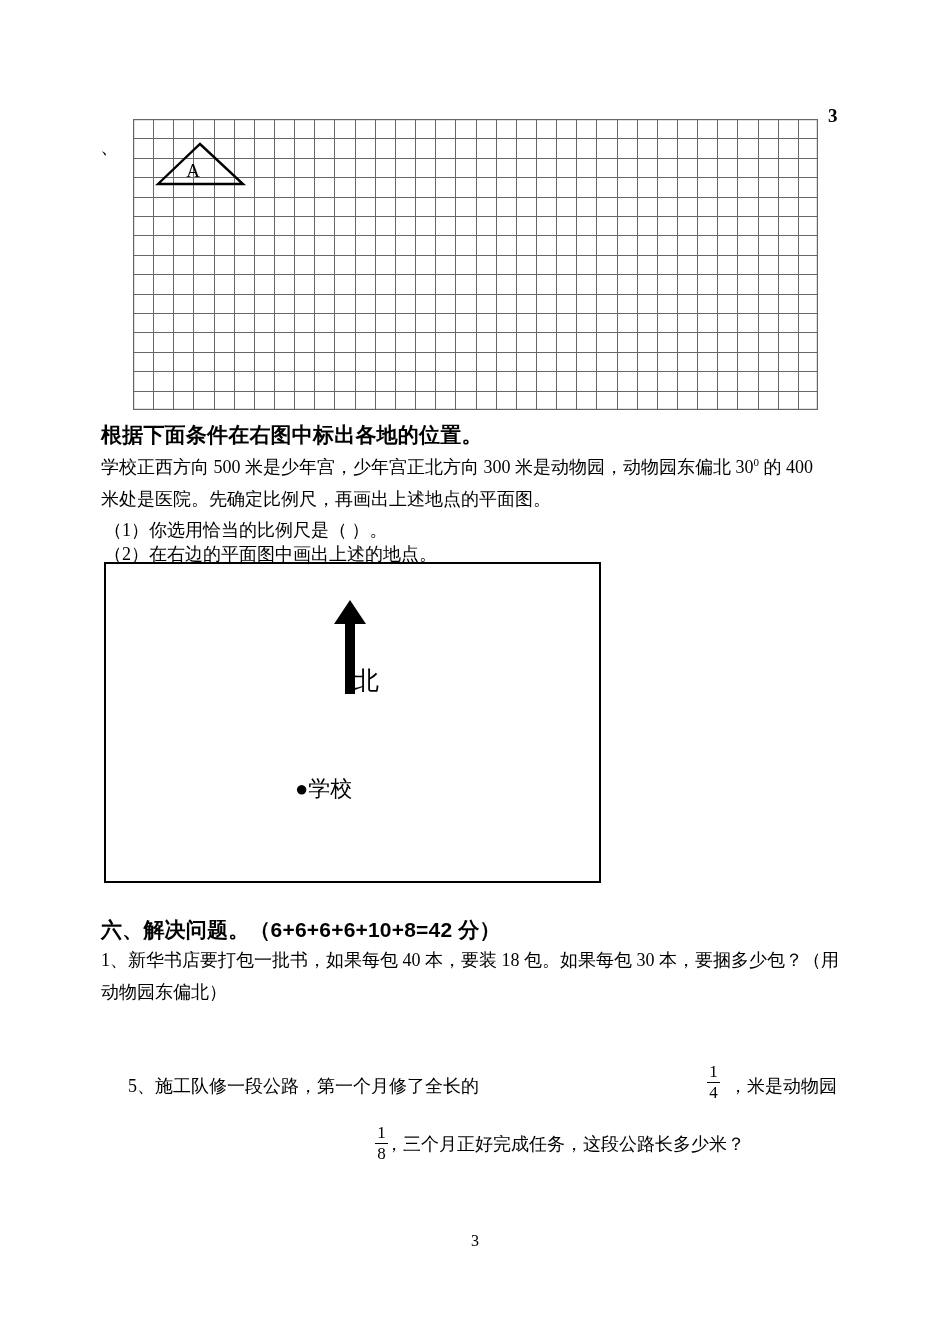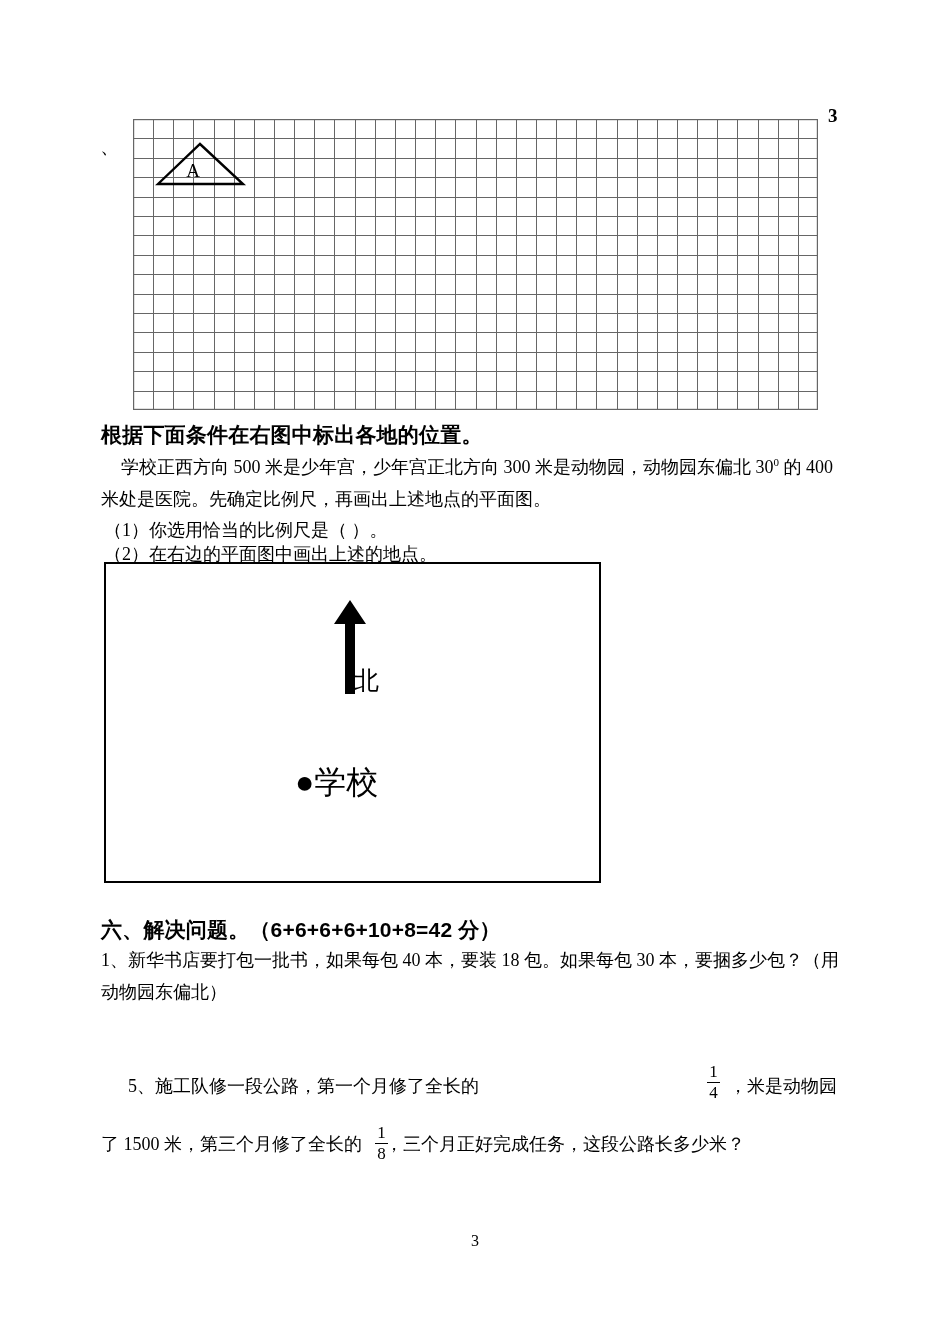--- a/index.html
+++ b/index.html
@@ -53,21 +53,21 @@
     font-size: 21px;
     letter-spacing: 0.2px;
     white-space: nowrap;
   }
   .q-body {
     font-size: 18px;
     font-family: "Liberation Serif", "DejaVu Serif", serif;
     white-space: nowrap;
   }
   #sec5-heading { left: 101px; top: 421px; }
-  #sec5-line1   { left: 101px; top: 455px; margin-left: 20px; }
+  #sec5-line1   { left: 101px; top: 455px; }
   #sec5-line2   { left: 101px; top: 487px; }
   #sec5-sub1    { left: 104px; top: 518px; }
   #sec5-sub2    { left: 104px; top: 542px; }
 
   .sup-deg {
     font-size: 11px;
     vertical-align: super;
     line-height: 0;
   }
 
@@ -88,22 +88,22 @@
     height: 94px;
   }
   #north-label {
     left: 248px;
     top: 100px;
     font-size: 25px;
     font-family: "Liberation Serif", "DejaVu Serif", serif;
   }
   #school-marker {
     left: 189px;
-    top: 197px;
-    font-size: 32px;
+    top: 210px;
+    font-size: 22px;
     font-family: "Liberation Serif", "DejaVu Serif", serif;
     white-space: nowrap;
   }
 
   
   #sec6-heading { left: 101px; top: 916px; }
   #sec6-q1-l1   { left: 101px; top: 948px; }
   #sec6-q1-l2   { left: 101px; top: 980px; }
 
   
@@ -251,21 +251,20 @@
   <span class="abs q-body" id="sec6-q2-l1-text-a">5、施工队修一段公路，第一个月修了全长的</span>
   <span class="frac" id="sec6-q2-frac-a">
     <span class="num">1</span>
     <span class="bar"></span>
     <span class="den">4</span>
   </span>
   <span class="abs q-body" id="sec6-q2-text-b">，米是动物园</span>
 </div>
 
 <div class="abs" id="sec6-q2-l2">
-  <span class="abs q-body" id="sec6-q2-text-c">了 1500 米，第三个月修了全长的</span>
   <span class="frac" id="sec6-q2-frac-b">
     <span class="num">1</span>
     <span class="bar"></span>
     <span class="den">8</span>
   </span>
   <span class="abs q-body" id="sec6-q2-text-d">，三个月正好完成任务，这段公路长多少米？</span>
 </div>
 
 <div class="abs" id="footer-page-number">3</div>
 

